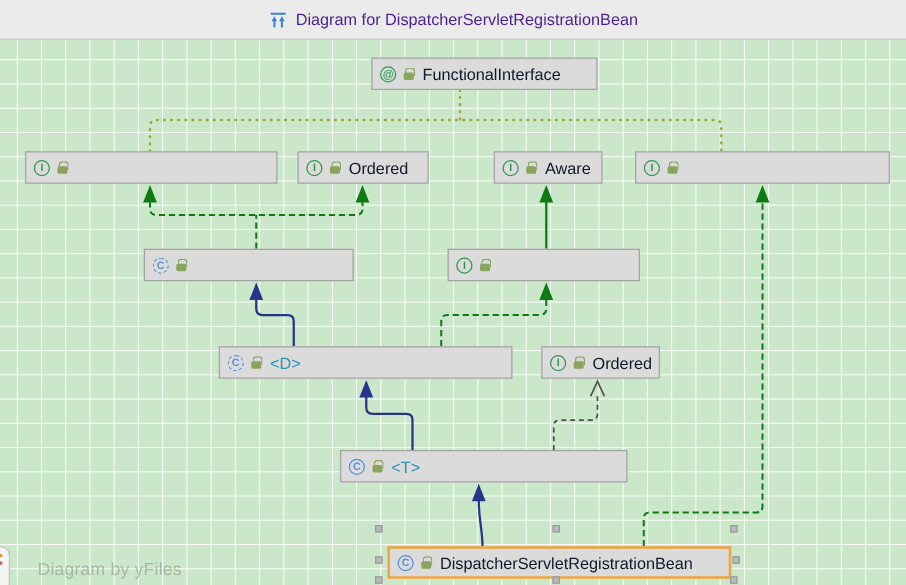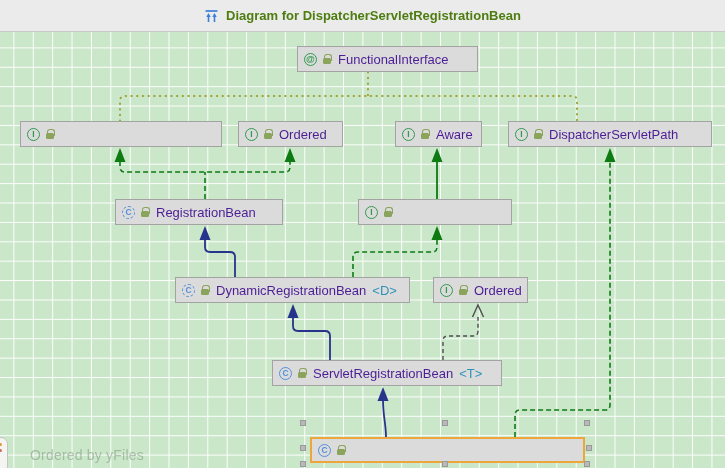--- a/index.html
+++ b/index.html
@@ -4,38 +4,38 @@
 <style>
   * { margin:0; padding:0; box-sizing:border-box; }
   html,body { width:725px; height:468px; }
   body { font-family:"Liberation Sans", sans-serif; overflow:hidden; position:relative;
          background:#cbe7ca; }
 
   
   .titlebar { position:absolute; left:0; top:0; width:725px; height:32px;
     background:#ebebeb; border-bottom:1px solid #c9c9c9;
     display:flex; align-items:center; justify-content:center; gap:7px; z-index:5; }
-  .titlebar .title { font-size:13px; font-weight:700; color:#4d7c0f; }
+  .titlebar .title { font-size:13px; font-weight:400; color:#4c1d95; }
 
   
   .canvas { position:absolute; left:0; top:32px; width:725px; height:436px;
     background-color:#cbe7ca;
     background-image:
       linear-gradient(to right, rgba(255,255,255,.95) 1px, transparent 1px),
       linear-gradient(to bottom, rgba(255,255,255,.95) 1px, transparent 1px);
     background-size:19.4px 19.4px; background-position:-6px -4px; }
 
   svg.edges { position:absolute; left:0; top:0; width:725px; height:468px;
     z-index:1; pointer-events:none; }
 
   
   .node { position:absolute; height:26px; background:#dbdbdb; border:1px solid #a3a3a3;
     display:flex; align-items:center; gap:6px; padding:0 10px 0 6px;
     font-size:13px; color:#151515; z-index:2; white-space:nowrap; }
-  .node .lbl { color:#4c1d95; }
+  .node .lbl { color:#0f172a; }
   .node .generic { color:#2f93b8; font-weight:400; }
   .node.selected { border:2px solid #eda63b; }
 
   .kindicon { width:13px; height:13px; border-radius:50%; flex:0 0 13px;
     display:flex; align-items:center; justify-content:center;
     font-size:8.5px; font-weight:700; background:transparent; }
   .kindicon.iface { border:1.4px solid #2f9a4e; color:#2f9a4e; }
   .kindicon.ann   { border:1.4px solid #2f9a4e; color:#2f9a4e; font-size:9px; }
   .kindicon.cls   { border:1.4px solid #5490dc; color:#5490dc; }
   .kindicon.abs   { border:1.4px dashed #5490dc; color:#5490dc; }
@@ -142,65 +142,62 @@
 
 <div class="node" style="left:395px; top:121px; width:87px;">
   <span class="kindicon iface">I</span>
   <span class="lock"></span>
   <span class="lbl">Aware</span>
 </div>
 
 <div class="node" style="left:508px; top:121px; width:204px;">
   <span class="kindicon iface">I</span>
   <span class="lock"></span>
-  <span class="lbl">DispatcherServletPath</span>
 </div>
 
 <div class="node" style="left:115px; top:199px; width:168px;">
   <span class="kindicon abs">C</span>
   <span class="lock"></span>
-  <span class="lbl">RegistrationBean</span>
 </div>
 
 <div class="node" style="left:358px; top:199px; width:154px;">
   <span class="kindicon iface">I</span>
   <span class="lock"></span>
 </div>
 
 <div class="node" style="left:175px; top:277px; width:235px;">
   <span class="kindicon abs">C</span>
   <span class="lock"></span>
-  <span class="lbl">DynamicRegistrationBean</span>
     <span class="generic">&lt;D&gt;</span>
 </div>
 
 <div class="node" style="left:433px; top:277px; width:95px;">
   <span class="kindicon iface">I</span>
   <span class="lock"></span>
   <span class="lbl">Ordered</span>
 </div>
 
 <div class="node" style="left:272px; top:360px; width:230px;">
   <span class="kindicon cls">C</span>
   <span class="lock"></span>
-  <span class="lbl">ServletRegistrationBean</span>
     <span class="generic">&lt;T&gt;</span>
 </div>
 
 <div class="node selected" style="left:310px; top:437px; width:275px;">
   <span class="kindicon cls">C</span>
   <span class="lock"></span>
+  <span class="lbl">DispatcherServletRegistrationBean</span>
 </div>
 
 <div class="handle" style="left:300px; top:420px;"></div>
 <div class="handle" style="left:442px; top:420px;"></div>
 <div class="handle" style="left:584px; top:420px;"></div>
 <div class="handle" style="left:300px; top:445px;"></div>
 <div class="handle" style="left:586px; top:445px;"></div>
 <div class="handle" style="left:300px; top:461px;"></div>
 <div class="handle" style="left:442px; top:461px;"></div>
 <div class="handle" style="left:584px; top:461px;"></div>
 
-<div class="watermark">Ordered by yFiles</div>
+<div class="watermark">Diagram by yFiles</div>
 <div class="sliver">
   <span class="dot d1"></span>
   <span class="dot d2"></span>
 </div>
 
 </body></html>

